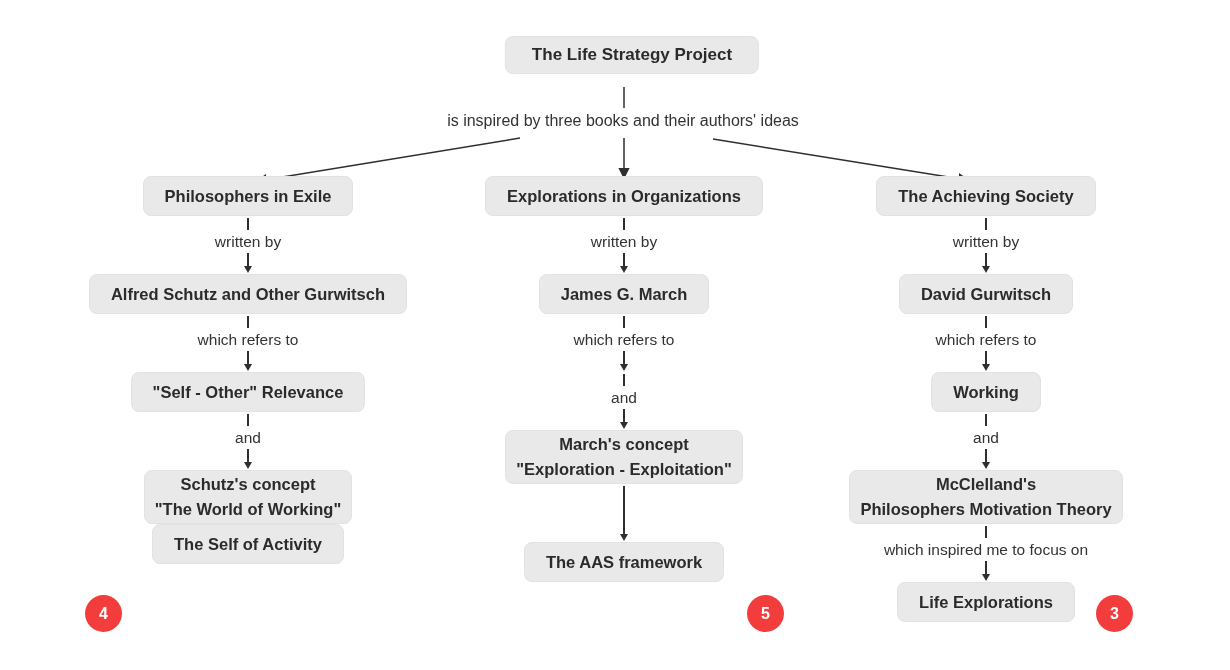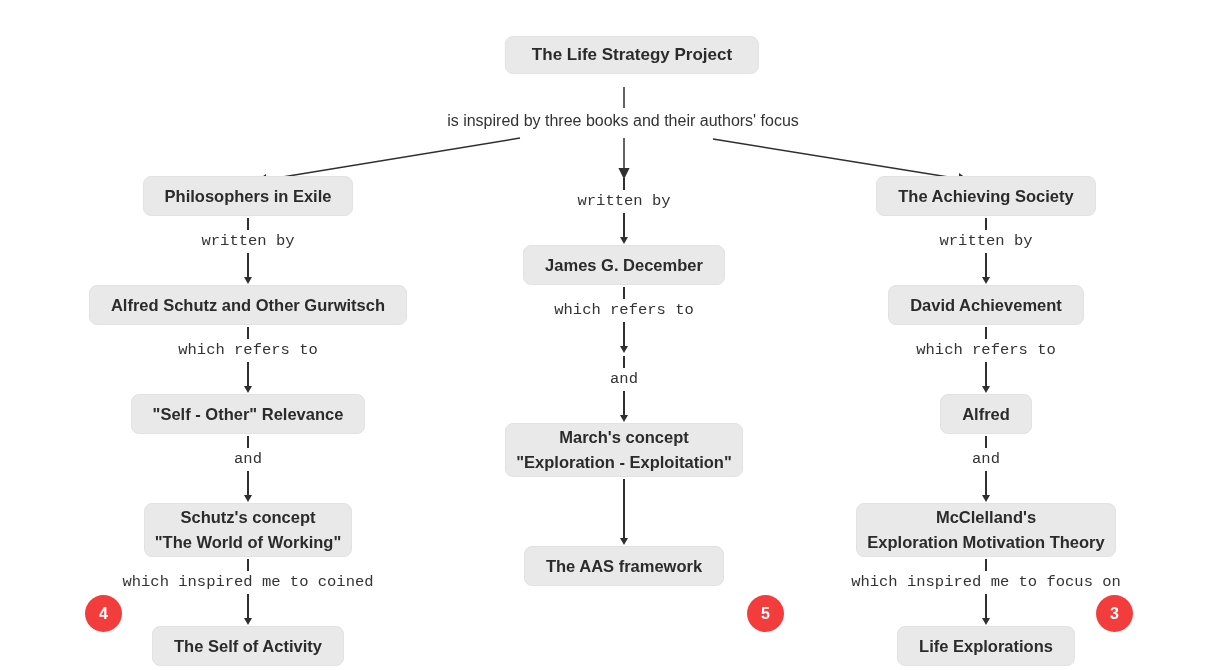--- a/index.html
+++ b/index.html
@@ -88,25 +88,24 @@
     display: flex;
     flex-direction: column;
     align-items: center;
   }
   .col-left   { left: 68px; }
   .col-middle { left: 444px; }
   .col-right  { left: 806px; }
 
   
   .connector {
-    height: 69px;
+    height: 58px;
     display: flex;
     flex-direction: column;
     align-items: center;
-    font-family: Liberation Mono, monospace;
   }
   .c-line {
     width: 1.5px;
     height: 12px;
     margin-top: 2px;
     background: var(--line);
   }
   .c-label {
     font-size: 15.5px;
     line-height: 21px;
@@ -152,21 +151,21 @@
 </style>
 </head>
 <body>
 
 <div class="canvas">
 
   <div class="root-wrap">
     <div class="node">The Life Strategy Project</div>
   </div>
 
-  <div class="subtitle">is inspired by three books and their authors' focus</div>
+  <div class="subtitle">is inspired by three books and their authors' ideas</div>
 
   <svg class="top-arrows" viewBox="0 0 1230 110" xmlns="http://www.w3.org/2000/svg">
     <defs>
       <marker id="ah" viewBox="0 0 10 10" refX="8" refY="5" markerWidth="7.5" markerHeight="7.5" orient="auto-start-reverse">
         <path class="arrowhead" d="M0,0 L10,5 L0,10 z"></path>
       </marker>
     </defs>
     <line x1="624" y1="7" x2="624" y2="28"></line>
     <line x1="520" y1="58" x2="258" y2="101" marker-end="url(#ah)"></line>
     <line x1="624" y1="58" x2="624" y2="97" marker-end="url(#ah)"></line>
@@ -189,35 +188,31 @@
     <div class="node">"Self - Other" Relevance</div>
     <div class="connector">
       <div class="c-line"></div>
       <div class="c-label">and</div>
       <div class="c-arrow"></div>
     </div>
     <div class="node tall">
       <span>Schutz's concept</span>
       <span>"The World of Working"</span>
     </div>
-    <div class="connector">
-      <div class="c-line"></div>
-      <div class="c-label">which inspired me to coined</div>
-      <div class="c-arrow"></div>
-    </div>
     <div class="node">The Self of Activity</div>
   </div>
 
   <div class="column col-middle">
+    <div class="node">Explorations in Organizations</div>
     <div class="connector">
       <div class="c-line"></div>
       <div class="c-label">written by</div>
       <div class="c-arrow"></div>
     </div>
-    <div class="node">James G. December</div>
+    <div class="node">James G. March</div>
     <div class="connector">
       <div class="c-line"></div>
       <div class="c-label">which refers to</div>
       <div class="c-arrow"></div>
     </div>
     <div class="connector">
       <div class="c-line"></div>
       <div class="c-label">and</div>
       <div class="c-arrow"></div>
     </div>
@@ -232,35 +227,35 @@
     <div class="node">The AAS framework</div>
   </div>
 
   <div class="column col-right">
     <div class="node">The Achieving Society</div>
     <div class="connector">
       <div class="c-line"></div>
       <div class="c-label">written by</div>
       <div class="c-arrow"></div>
     </div>
-    <div class="node">David Achievement</div>
+    <div class="node">David Gurwitsch</div>
     <div class="connector">
       <div class="c-line"></div>
       <div class="c-label">which refers to</div>
       <div class="c-arrow"></div>
     </div>
-    <div class="node">Alfred</div>
+    <div class="node">Working</div>
     <div class="connector">
       <div class="c-line"></div>
       <div class="c-label">and</div>
       <div class="c-arrow"></div>
     </div>
     <div class="node tall">
       <span>McClelland's</span>
-      <span>Exploration Motivation Theory</span>
+      <span>Philosophers Motivation Theory</span>
     </div>
     <div class="connector">
       <div class="c-line"></div>
       <div class="c-label">which inspired me to focus on</div>
       <div class="c-arrow"></div>
     </div>
     <div class="node">Life Explorations</div>
   </div>
 
   <div class="badge badge-4">4</div>

